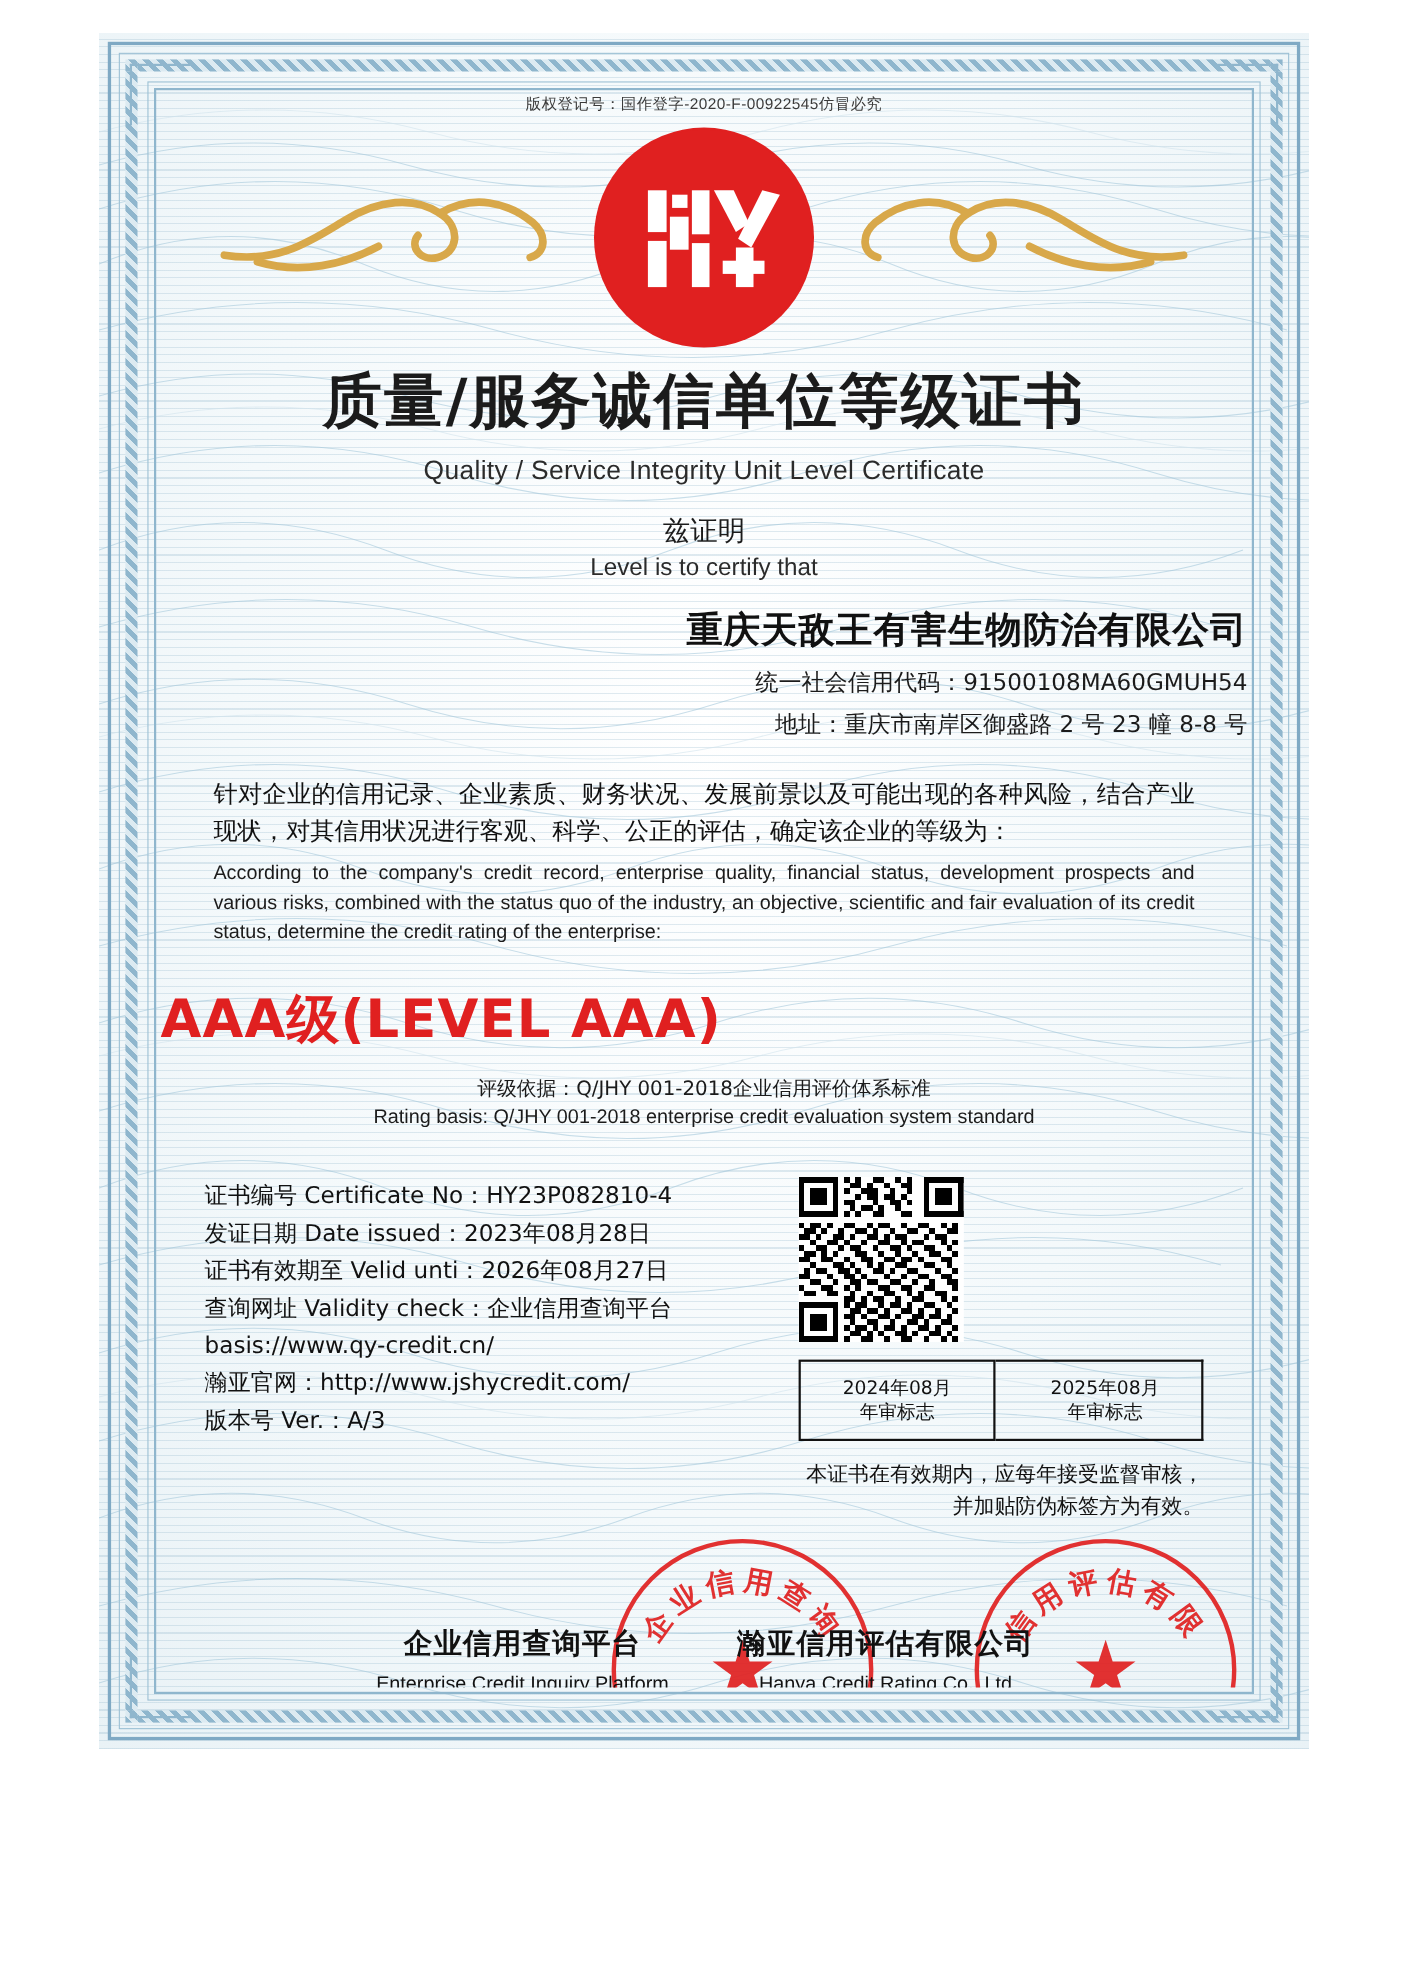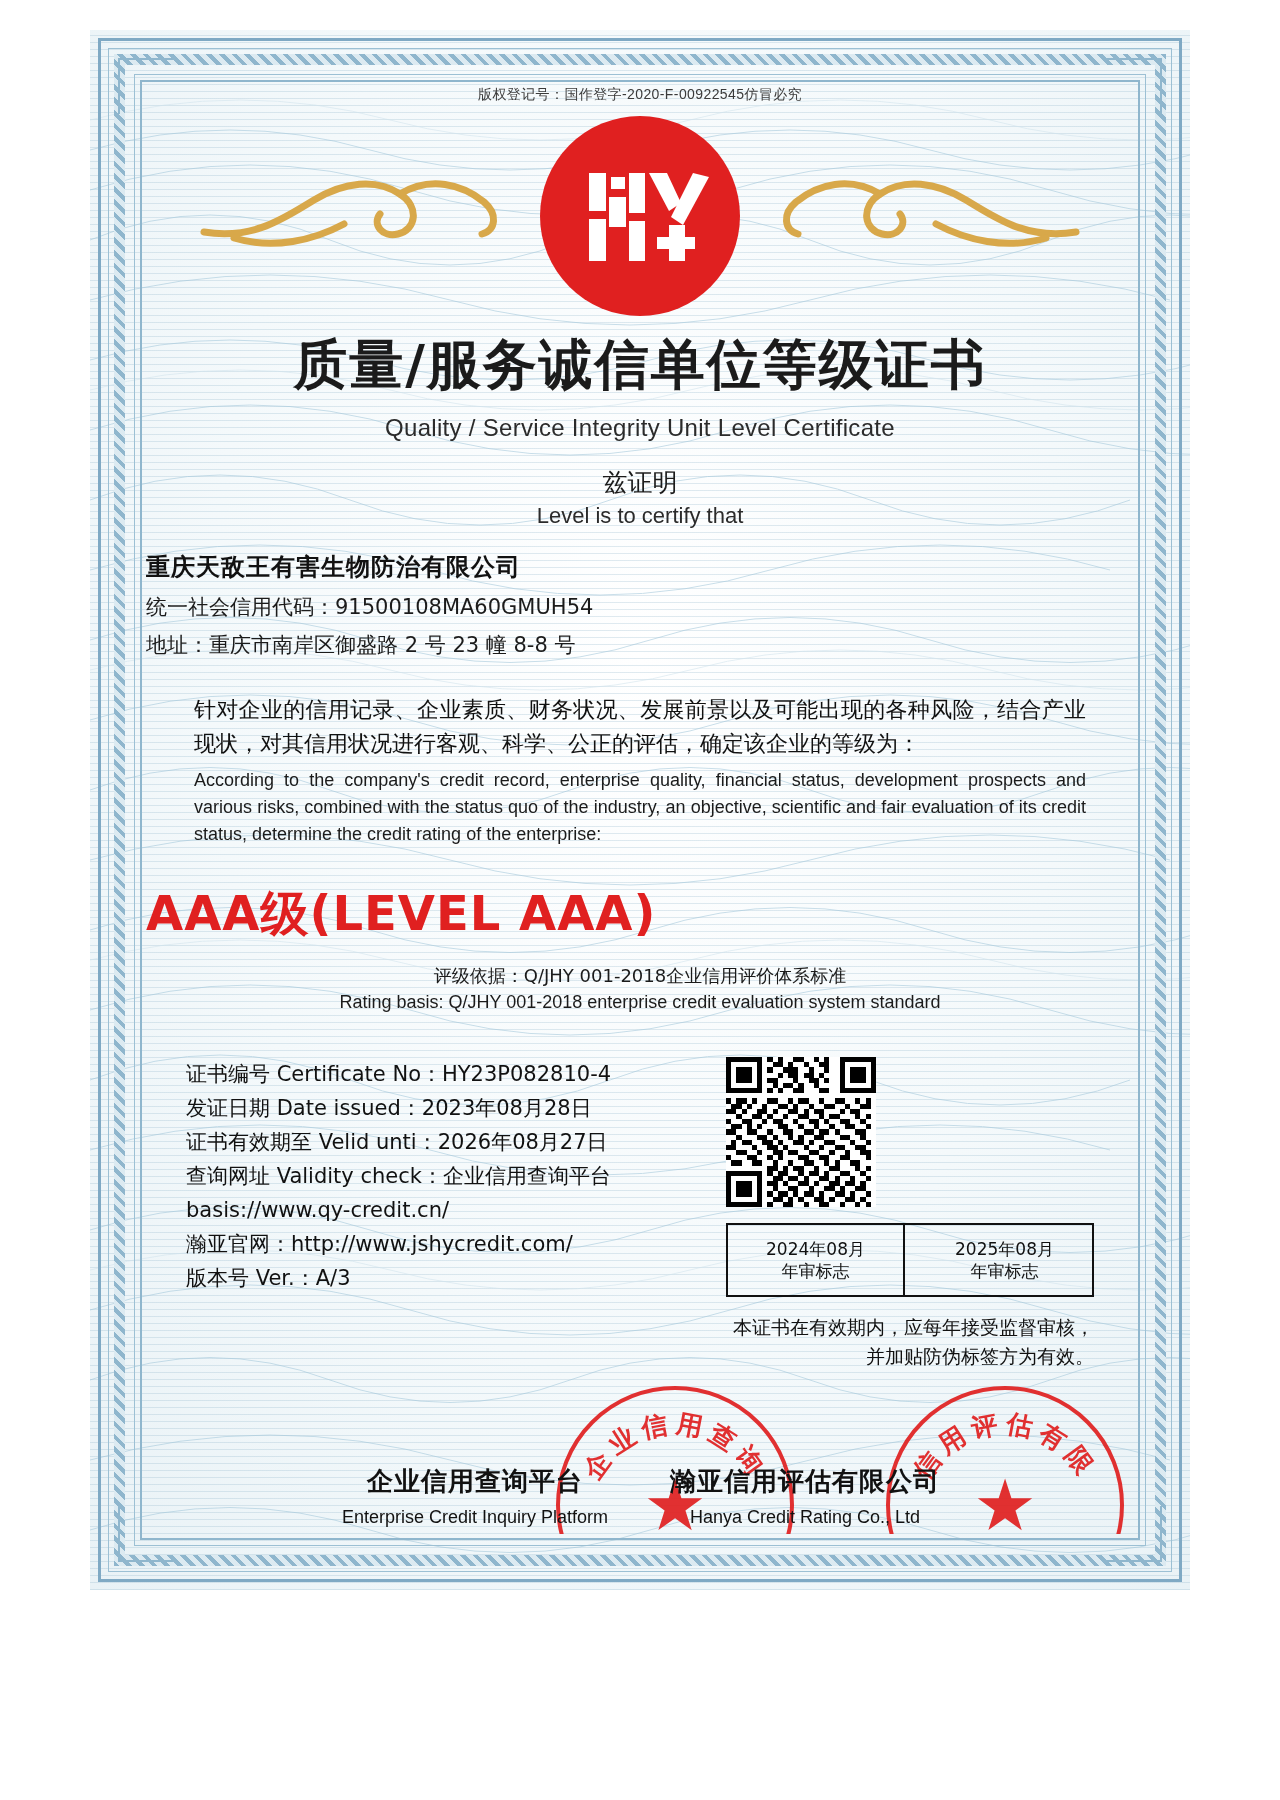--- a/index.html
+++ b/index.html
@@ -148,30 +148,30 @@
     margin-top: 24px;
     font-family: "DejaVu Sans", sans-serif;
   }
   .certify-en {
     text-align: center;
     font-size: 22px;
     color: #2b2b2b;
     margin-top: 4px;
   }
   .company {
-    text-align: left;
-    font-size: 24px;
+    text-align: right;
+    font-size: 33px;
     font-weight: bold;
     color: #111;
     margin-top: 22px;
     letter-spacing: 1px;
     font-family: "DejaVu Sans", sans-serif;
   }
   .company-sub {
-    text-align: left;
+    text-align: right;
     font-size: 21px;
     color: #1b1b1b;
     margin-top: 10px;
     font-family: "DejaVu Sans", sans-serif;
   }
 
   .body-block {
     margin: 34px 48px 0 48px;
   }
   .body-cn {

